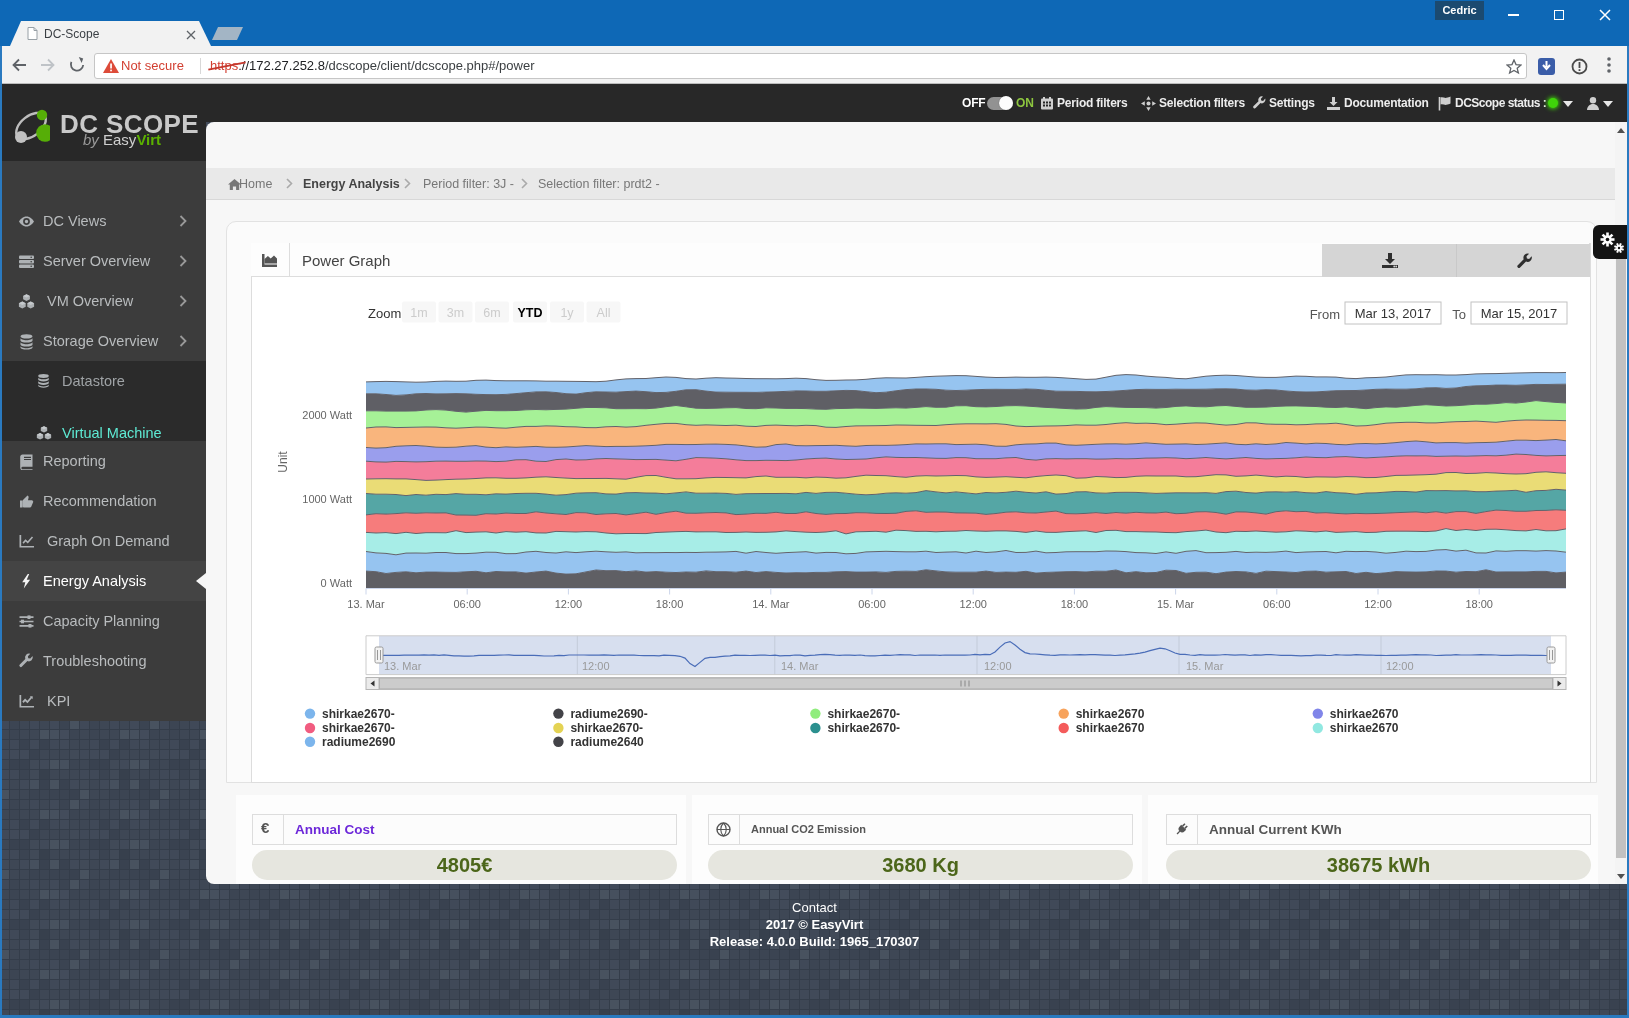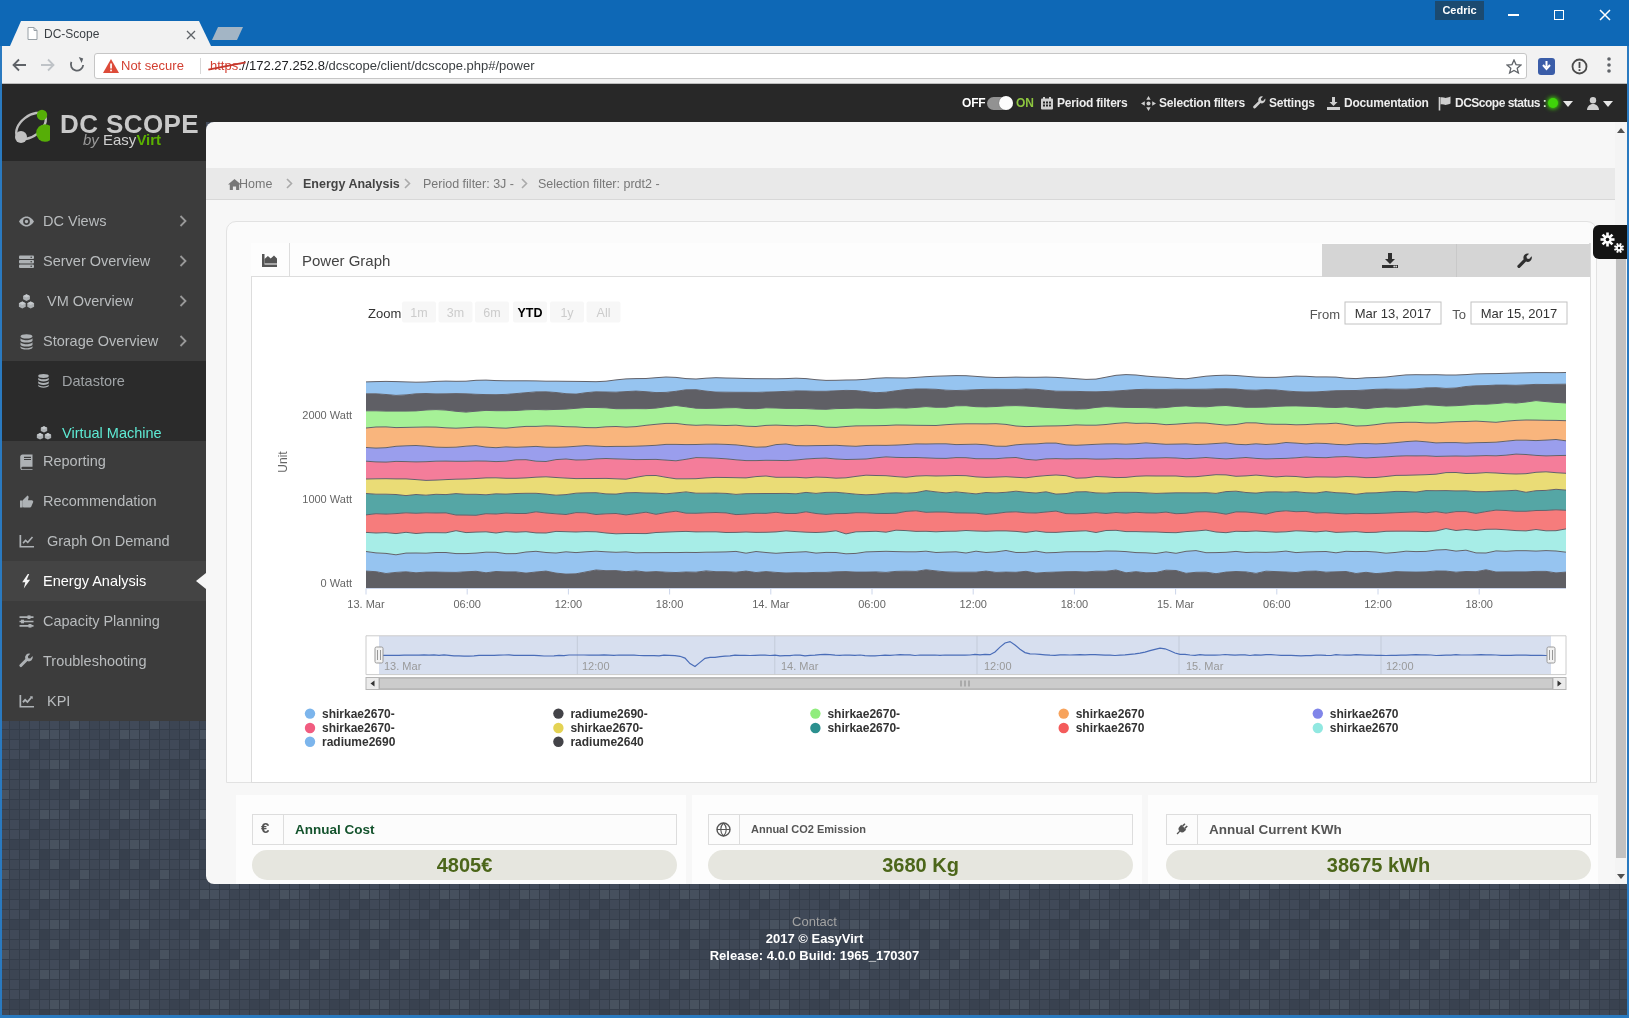--- a/index.html
+++ b/index.html
@@ -541,21 +541,21 @@
       <text x="55" y="454.1" font-size="12" font-weight="bold" fill="#333">radiume2690</text>
       <circle cx="291.4" cy="449.8" r="5.2" fill="#434348"></circle>
       <text x="303.4" y="454.1" font-size="12" font-weight="bold" fill="#333">radiume2640</text>
     </svg>
     <div class="statc abs" style="left:30px;width:450px"></div>
     <div class="statc abs" style="left:486px;width:450px"></div>
     <div class="statc abs" style="left:942px;width:450px"></div>
     <div class="spanel abs" style="left:46px;top:692px;width:425px"></div>
     <div class="abs" style="left:55px;top:697px;width:14px;font-size:15px;color:#555;font-weight:bold">€</div>
     <div class="abs" style="left:77px;top:692px;width:1px;height:31px;background:#ddd"></div>
-    <div class="abs" style="left:89px;top:692px;height:31px;line-height:31px;font-size:13.5px;font-weight:bold;color:#14532d">Annual Cost</div>
+    <div class="abs" style="left:89px;top:692px;height:31px;line-height:31px;font-size:13.5px;font-weight:bold;color:#6d28d9">Annual Cost</div>
     <div class="pill abs" style="left:46px;top:728px;width:425px">4805€</div>
     <div class="spanel abs" style="left:502px;top:692px;width:425px"></div>
     <svg class="abs" style="left:510px;top:700px" width="15" height="15" viewBox="0 0 15 15">
       <circle cx="7.5" cy="7.5" r="6.5" fill="none" stroke="#555" stroke-width="1.4"></circle>
       <path d="M7.5 1a9 9 0 000 13M7.5 1a9 9 0 010 13M1 7.5h13" stroke="#555" fill="none" stroke-width="1.1"></path>
     </svg>
     <div class="abs" style="left:533px;top:692px;width:1px;height:31px;background:#ddd"></div>
     <div class="abs" style="left:545px;top:692px;height:31px;line-height:31px;font-size:11px;font-weight:bold;color:#555">Annual CO2 Emission</div>
     <div class="pill abs" style="left:502px;top:728px;width:425px">3680 Kg</div>
     <div class="spanel abs" style="left:960px;top:692px;width:425px"></div>
@@ -604,18 +604,18 @@
         <rect x="-1" y="-5" width="2" height="2.6" transform="rotate(157)"></rect>
         <rect x="-1" y="-5" width="2" height="2.6" transform="rotate(202)"></rect>
         <rect x="-1" y="-5" width="2" height="2.6" transform="rotate(247)"></rect>
         <rect x="-1" y="-5" width="2" height="2.6" transform="rotate(292)"></rect>
         <rect x="-1" y="-5" width="2" height="2.6" transform="rotate(337)"></rect>
         <circle cx="0" cy="0" r="1.2" fill="#141414"></circle>
       </g>
     </g>
   </svg>
 <div class="abs footer">
-    <div style="padding-top:30px;color:#a3a3a3">Contact</div>
+    <div style="padding-top:16px;color:#ffffff">Contact</div>
     <div style="color:#fff;font-weight:bold;margin-top:2px">2017 © EasyVirt</div>
     <div style="color:#fff;font-weight:bold;margin-top:2px">Release: 4.0.0 Build: 1965_170307</div>
   </div>
 <div class="abs wb" style="left:0;top:46px;width:2px;height:972px"></div>
 <div class="abs wb" style="left:1627px;top:46px;width:2px;height:972px"></div>
 <div class="abs wb" style="left:0;top:1015px;width:1629px;height:3px"></div>
 </body></html>

